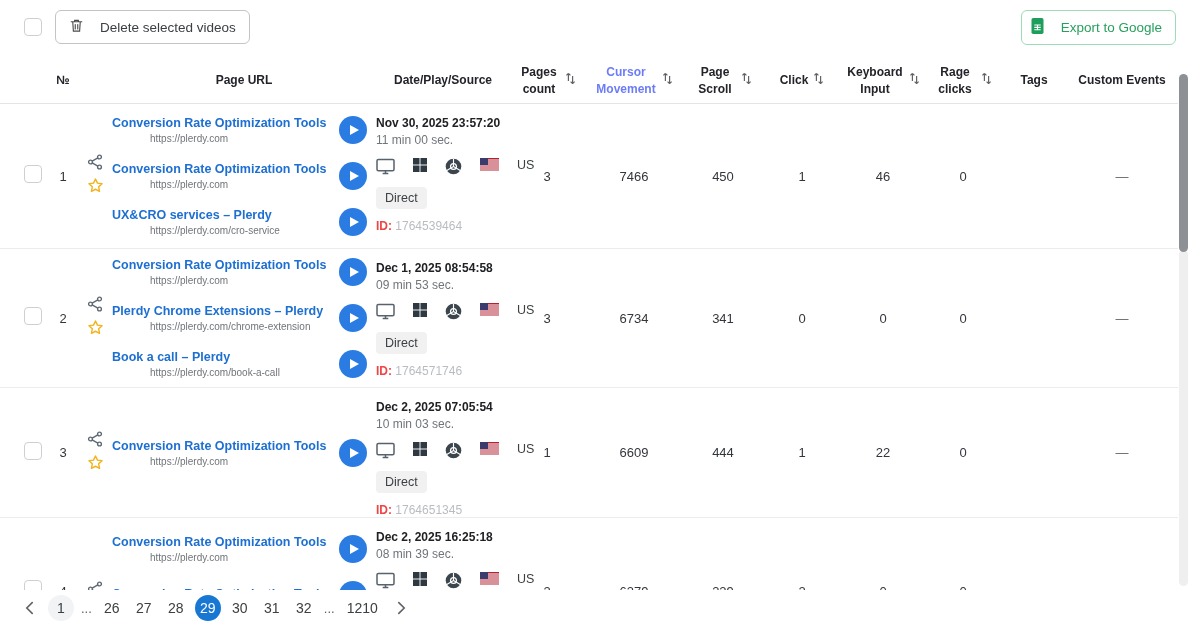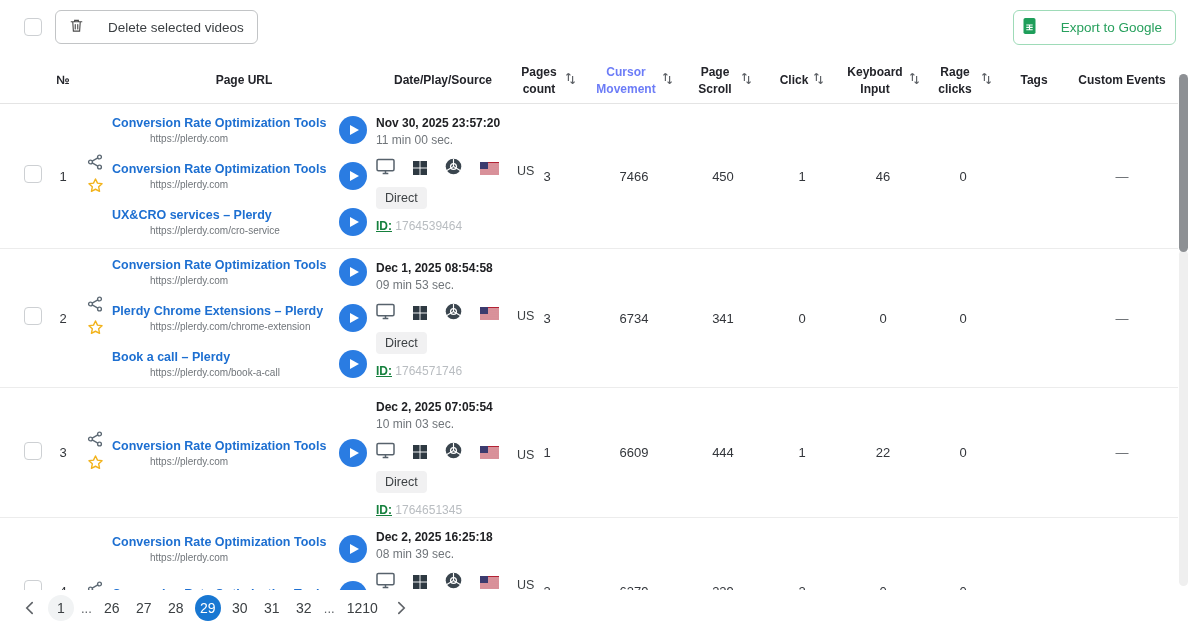--- a/index.html
+++ b/index.html
@@ -5,21 +5,21 @@
   * { margin:0; padding:0; box-sizing:border-box; }
   html,body { width:1200px; height:626px; overflow:hidden; background:#fff;
               font-family:"Liberation Sans", sans-serif; color:#202124; }
   .page { position:relative; width:1200px; height:626px; background:#fff; }
 
   
   .toolbar { position:absolute; top:10px; left:0; right:0; height:34px;
              display:flex; align-items:center; padding:0 24px; }
   .toolbar-left { display:flex; align-items:center; gap:13px; flex:1; }
   .cb { width:18px; height:18px; border:1.5px solid #cdd0d3; border-radius:4px; background:#fff; display:inline-block; }
-  .btn { display:inline-flex; align-items:center; gap:24px; border:1px solid #c2c4c6;
+  .btn { display:inline-flex; align-items:center; gap:16px; border:1px solid #c2c4c6;
          border-radius:6px; background:#fff; padding:7px 13px; font-size:13.5px;
          color:#3c4043; cursor:pointer; }
   .btn-export { border-color:#9edbb8; color:#27a05d;padding-left:8px; }
 
   
   .tbl { position:absolute; top:58px; left:0; width:1200px; padding-right:22px; }
   .grid { display:grid;
           grid-template-columns:48px 30px 34px 218px 46px 134px 74px 100px 78px 80px 82px 78px 64px 1fr;
           align-items:center; }
   .thead { height:46px; border-bottom:1px solid #e4e4e4; font-size:12px; font-weight:bold; color:#23242a; }
@@ -42,26 +42,26 @@
                text-decoration:none; white-space:nowrap; overflow:hidden; }
   .page-url { font-size:10px; color:#70757a; margin-top:3px; white-space:nowrap; overflow:hidden;margin-left:38px; }
   .play-wrap { width:46px; display:flex; justify-content:center; }
   .play-btn { width:28px; height:28px; border-radius:50%; background:#2a7ce2;
               display:flex; align-items:center; justify-content:center; cursor:pointer; }
   .play-btn svg { margin-left:2px; }
 
   .c-date { align-self:start; padding-top:12px; font-size:12px; }
   .d-date { font-weight:bold; color:#202124; }
   .d-dur { color:#70757a; margin-top:3px; }
-  .src-icons { display:flex; align-items:flex-end; gap:18px; margin-top:11px; }
+  .src-icons { display:flex; align-items:flex-start; gap:18px; margin-top:11px; }
   .src-country { font-size:12.5px; color:#3c4043; }
   .src-badge { display:inline-block; background:#f1f1f2; border-radius:4px; padding:4px 9px;
                font-size:12.5px; color:#3c4043; margin-top:9px; }
   .id-line { margin-top:10px; font-size:12px; }
-  .id-label { font-weight:bold; color:#15803d;text-decoration:underline; }
+  .id-label { font-weight:bold; color:#ef4444; }
   .id-val { color:#b9bdc1; }
 
   .c-metric { font-size:13px; color:#33363b; text-align:center; justify-self:center; }
   .c-dash { color:#5f6368; }
 
   
   .pagerbar { position:absolute; left:0; bottom:0; width:1200px; height:36px; background:#fff;
               display:flex; align-items:center; justify-content:space-between; padding:0 16px; }
   .pager { display:flex; align-items:center; gap:6px; }
   .pg-num { min-width:26px; height:26px; border-radius:13px; display:flex; align-items:center;

